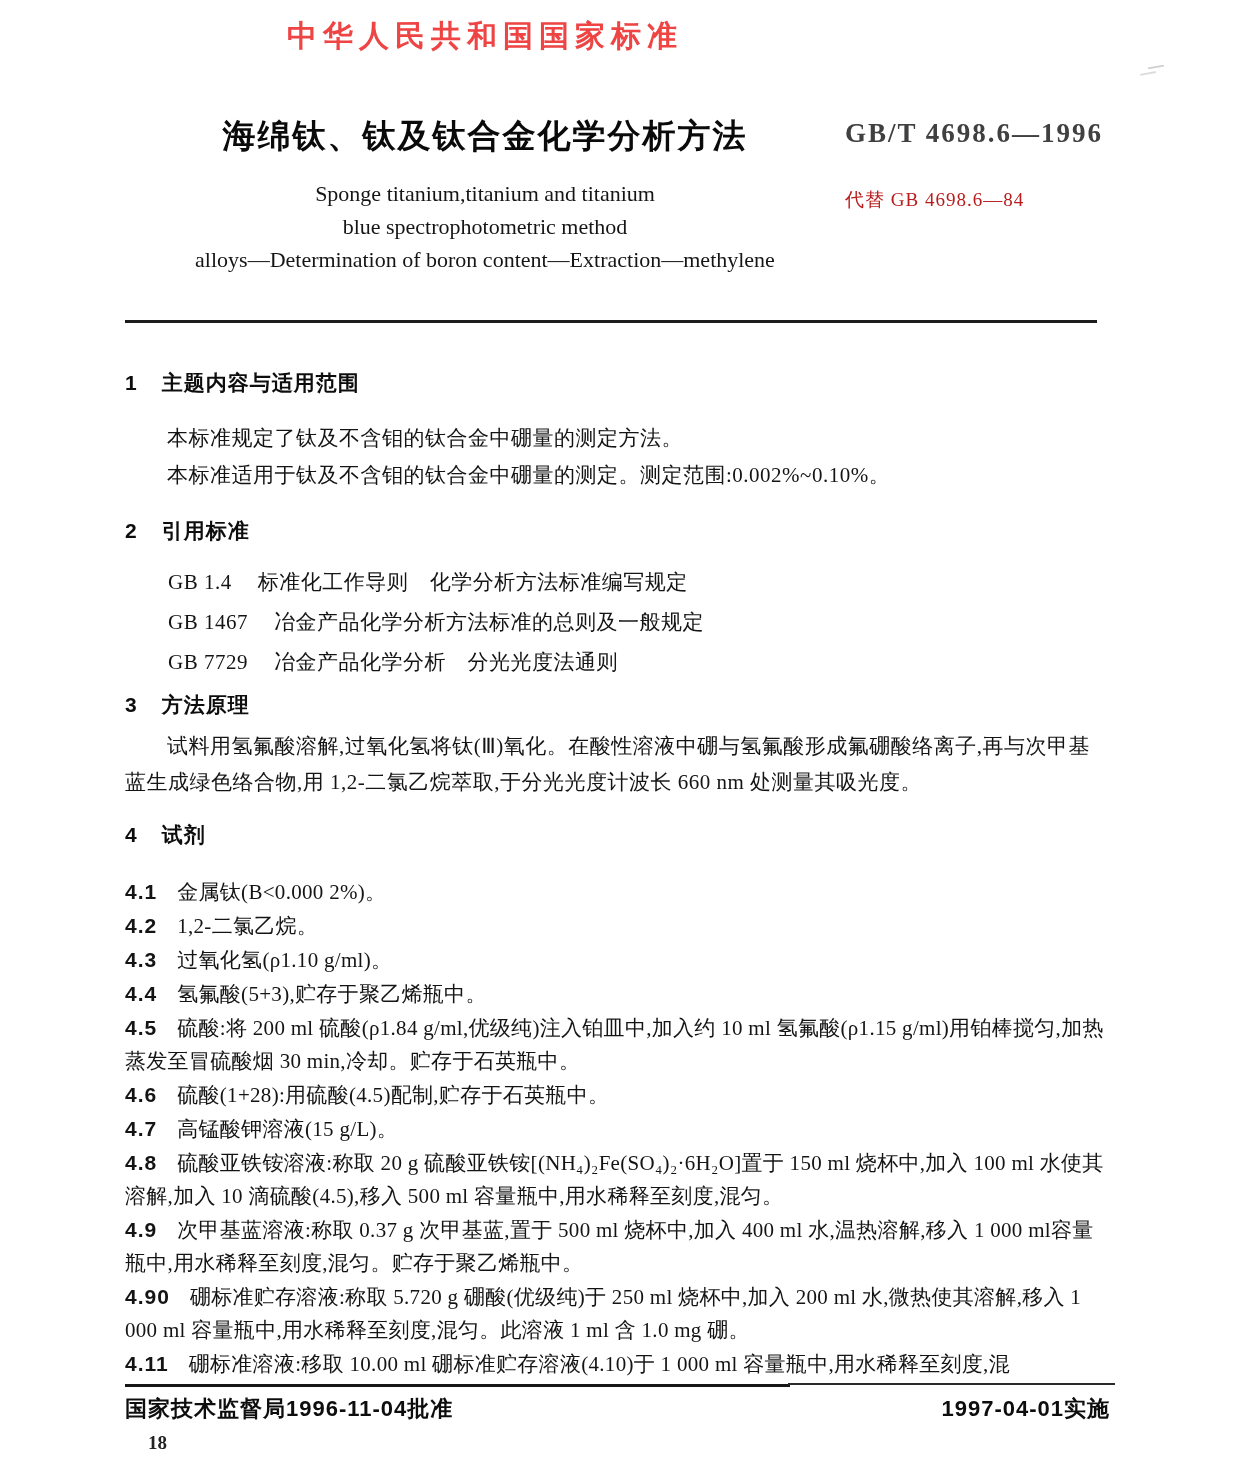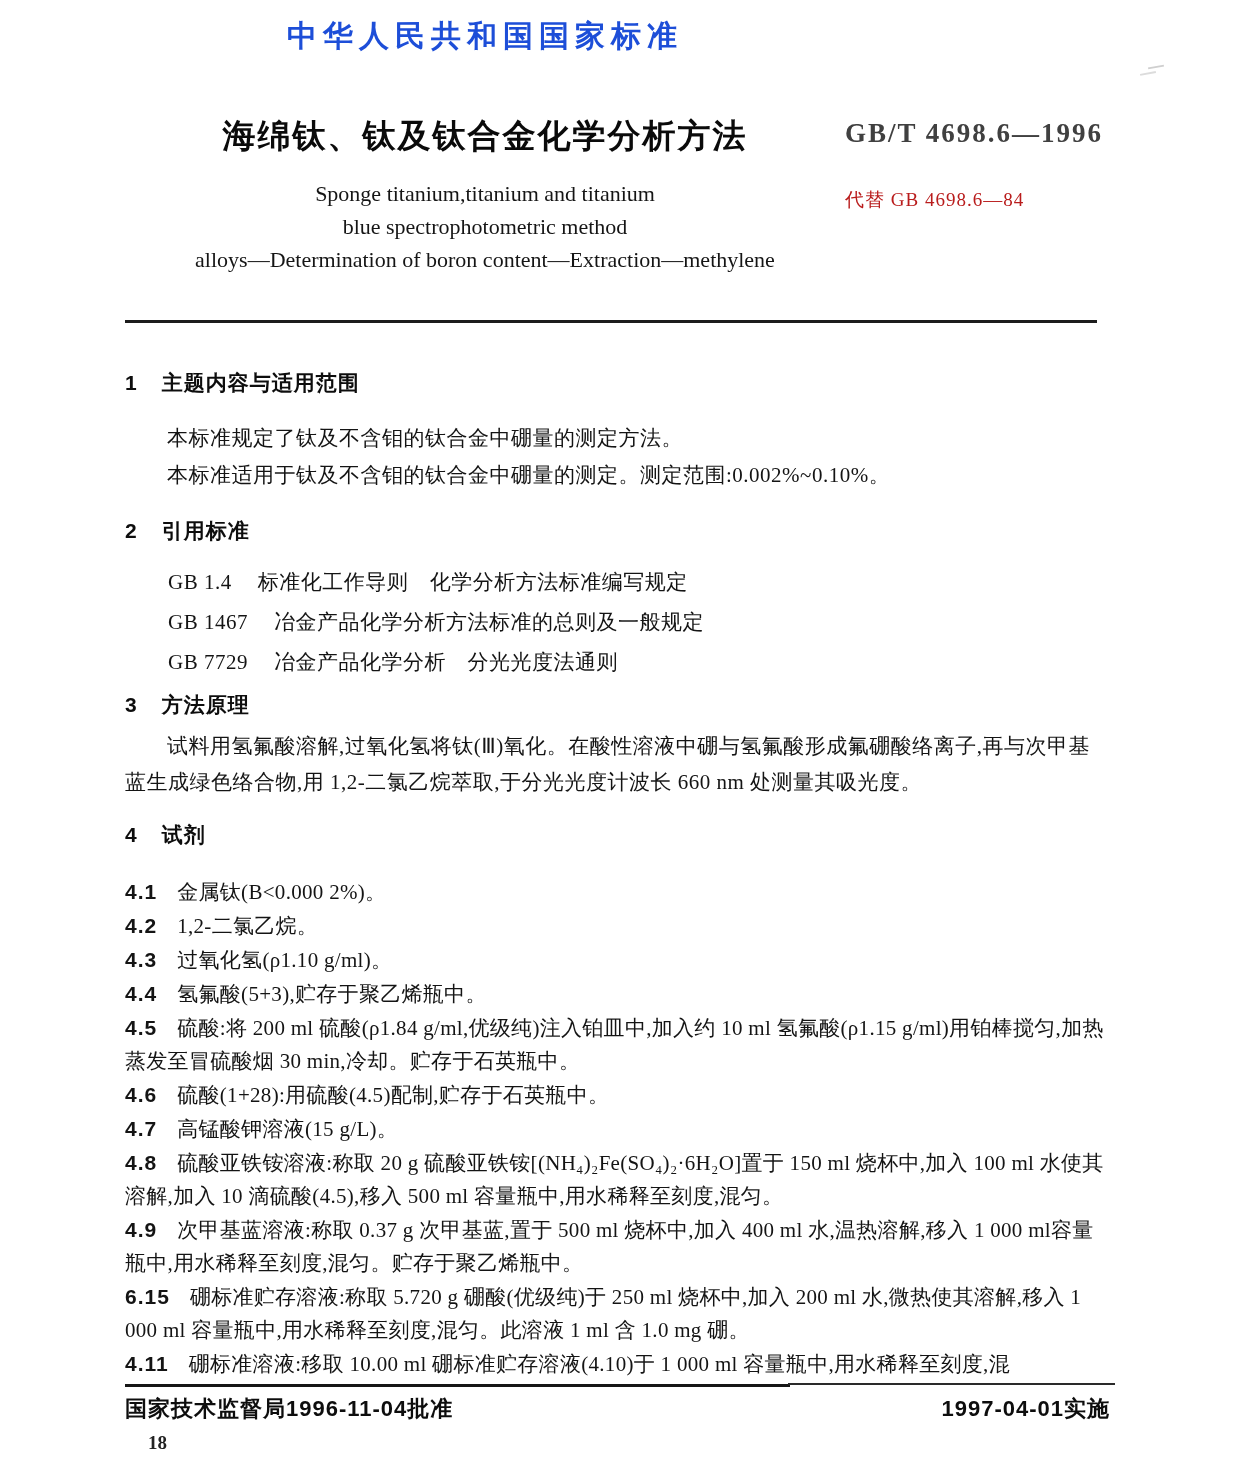--- a/index.html
+++ b/index.html
@@ -8,21 +8,21 @@
     background:#ffffff; color:#111;
     font-family:"Liberation Serif", serif;
     overflow:hidden;
   }
   .content { position:absolute; left:125px; top:0; width:985px; }
 
   
   .std-header {
     margin:16px 0 0 0; width:720px; text-align:center;
     font-family:"Liberation Sans", sans-serif; font-weight:bold;
-    font-size:30px; letter-spacing:6px; color:#1d4ed8;
+    font-size:30px; letter-spacing:6px; color:#ef4444;
   }
   .title-cn {
     margin-top:54px; width:720px; text-align:center;
     font-family:"Liberation Sans", sans-serif; font-weight:bold;
     font-size:33px; letter-spacing:2px; line-height:50px; color:#0a0a0a;
   }
   .title-en {
     margin-top:16px; width:720px; text-align:center;
     font-weight:normal; font-size:22px; line-height:33px; color:#151515;
   }
@@ -139,21 +139,21 @@
     <div class="items">
       <p class="item"><span class="item-no">4.1</span><span>金属钛(B&lt;0.000 2%)。</span></p>
       <p class="item"><span class="item-no">4.2</span><span>1,2-二氯乙烷。</span></p>
       <p class="item"><span class="item-no">4.3</span><span>过氧化氢(ρ1.10 g/ml)。</span></p>
       <p class="item"><span class="item-no">4.4</span><span>氢氟酸(5+3),贮存于聚乙烯瓶中。</span></p>
       <p class="item"><span class="item-no">4.5</span><span>硫酸:将 200 ml 硫酸(ρ1.84 g/ml,优级纯)注入铂皿中,加入约 10 ml 氢氟酸(ρ1.15 g/ml)用铂棒搅匀,加热蒸发至冒硫酸烟 30 min,冷却。贮存于石英瓶中。</span></p>
       <p class="item"><span class="item-no">4.6</span><span>硫酸(1+28):用硫酸(4.5)配制,贮存于石英瓶中。</span></p>
       <p class="item"><span class="item-no">4.7</span><span>高锰酸钾溶液(15 g/L)。</span></p>
       <p class="item"><span class="item-no">4.8</span><span>硫酸亚铁铵溶液:称取 20 g 硫酸亚铁铵[(NH₄)₂Fe(SO₄)₂·6H₂O]置于 150 ml 烧杯中,加入 100 ml 水使其溶解,加入 10 滴硫酸(4.5),移入 500 ml 容量瓶中,用水稀释至刻度,混匀。</span></p>
       <p class="item"><span class="item-no">4.9</span><span>次甲基蓝溶液:称取 0.37 g 次甲基蓝,置于 500 ml 烧杯中,加入 400 ml 水,温热溶解,移入 1 000 ml容量瓶中,用水稀释至刻度,混匀。贮存于聚乙烯瓶中。</span></p>
-      <p class="item"><span class="item-no">6.15</span><span>硼标准贮存溶液:称取 5.720 g 硼酸(优级纯)于 250 ml 烧杯中,加入 200 ml 水,微热使其溶解,移入 1 000 ml 容量瓶中,用水稀释至刻度,混匀。此溶液 1 ml 含 1.0 mg 硼。</span></p>
+      <p class="item"><span class="item-no">4.90</span><span>硼标准贮存溶液:称取 5.720 g 硼酸(优级纯)于 250 ml 烧杯中,加入 200 ml 水,微热使其溶解,移入 1 000 ml 容量瓶中,用水稀释至刻度,混匀。此溶液 1 ml 含 1.0 mg 硼。</span></p>
       <p class="item"><span class="item-no">4.11</span><span>硼标准溶液:移取 10.00 ml 硼标准贮存溶液(4.10)于 1 000 ml 容量瓶中,用水稀释至刻度,混</span></p>
     </div>
   </div>
 
   <div class="foot-rule-left"></div>
   <div class="foot-rule-right"></div>
   <div class="foot-row">
     <span>国家技术监督局1996-11-04批准</span>
     <span>1997-04-01实施</span>
   </div>

